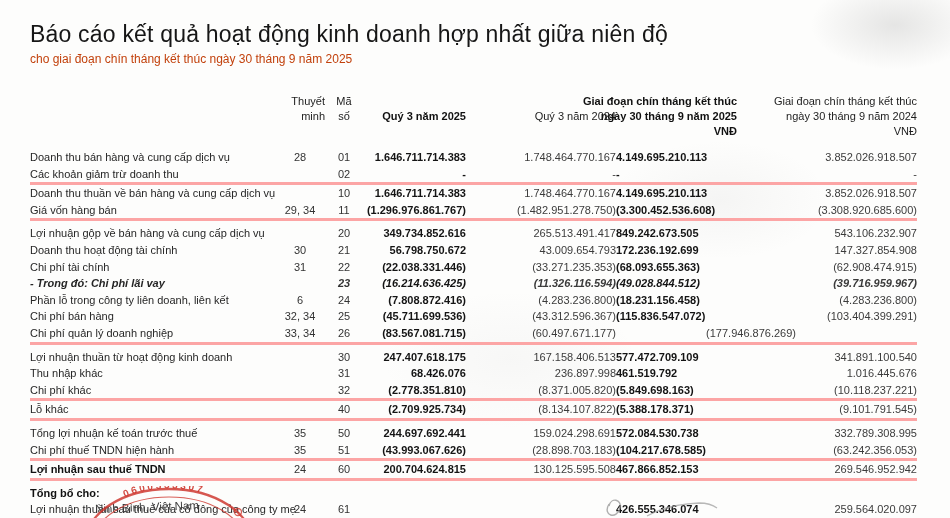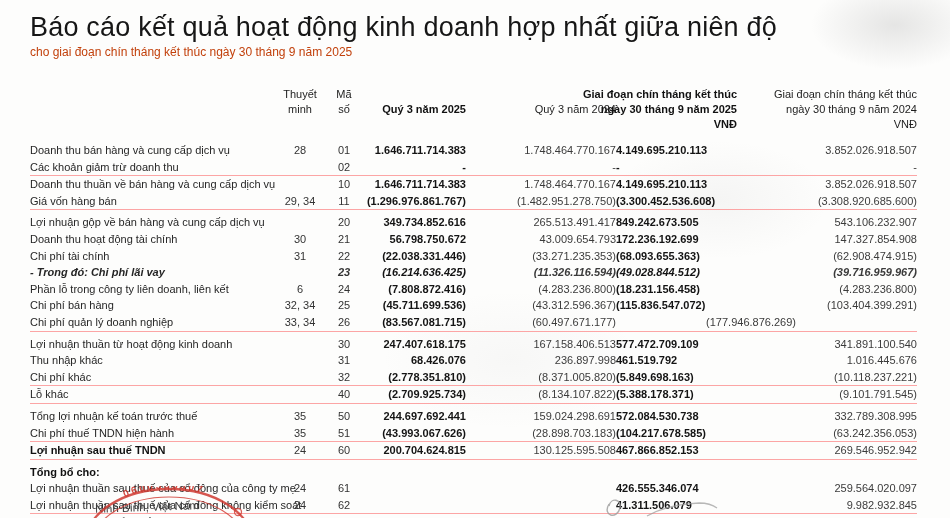--- a/index.html
+++ b/index.html
@@ -12,44 +12,44 @@
   }
   
   .smudge{position:absolute;border-radius:50%;pointer-events:none;}
   .smudge.s1{right:-30px;top:-20px;width:170px;height:90px;background:radial-gradient(ellipse,rgba(120,120,120,.18),rgba(120,120,120,0) 70%);}
   .smudge.s2{right:120px;top:140px;width:220px;height:120px;background:radial-gradient(ellipse,rgba(140,140,140,.07),rgba(140,140,140,0) 70%);}
   .smudge.s3{left:380px;top:290px;width:260px;height:140px;background:radial-gradient(ellipse,rgba(140,140,140,.05),rgba(140,140,140,0) 70%);}
 
   .page{position:absolute;left:30px;top:0;width:887px;}
 
   .title{
-    margin-top:13px;font-size:27px;line-height:28px;font-weight:400;color:#161616;
+    margin-top:20px;font-size:23px;line-height:28px;font-weight:400;color:#161616;
     letter-spacing:.2px;
   }
   .subtitle{margin-top:4px;font-size:12px;color:#c2410c;}
 
   
   .thead{display:flex;margin-top:28px;height:50px;font-size:11px;color:#1d1d1d;}
   .thead .hc{flex:0 0 auto;line-height:15px;}
   .hc.label{width:245px;}
-  .hc.note{width:50px;text-align:center;}
+  .hc.note{width:50px;text-align:right;}
   .hc.code{width:38px;text-align:center;}
   .hc.q3a{width:103px;position:relative;}
   .hc.q3b{width:150px;position:relative;}
   .hc.ma{width:121px;position:relative;}
   .hc.mb{width:180px;position:relative;}
   .hc .abs{position:absolute;right:0;top:0;width:320px;text-align:right;white-space:nowrap;}
   .pad1{padding-top:15px;}
   .b{font-weight:bold;color:#111;}
 
   
   .rows{margin-top:5px;font-size:11px;}
   .trow{display:flex;height:16.6px;line-height:16.6px;align-items:stretch;white-space:nowrap;}
   .trow.gap{margin-top:4px;}
-  .trow.rule{border-bottom:1px solid #fca5a5;}
+  .trow.rule{border-bottom:3px solid #fca5a5;}
   .trow .c{flex:0 0 auto;}
   .c.label{width:245px;color:#262626;overflow:visible;}
   .c.note{width:50px;text-align:center;color:#333;}
   .c.code{width:38px;text-align:center;color:#333;}
   .c.q3a{width:103px;text-align:right;font-weight:bold;color:#141414;}
   .c.q3b{width:150px;text-align:right;color:#3b3b3b;}
   .c.ma{width:121px;font-weight:bold;color:#141414;}
   .c.mb{width:180px;text-align:right;color:#3b3b3b;}
   .trow.bold .c.label{font-weight:bold;color:#111;}
   .trow.italic .c{font-style:italic;font-weight:bold;}

